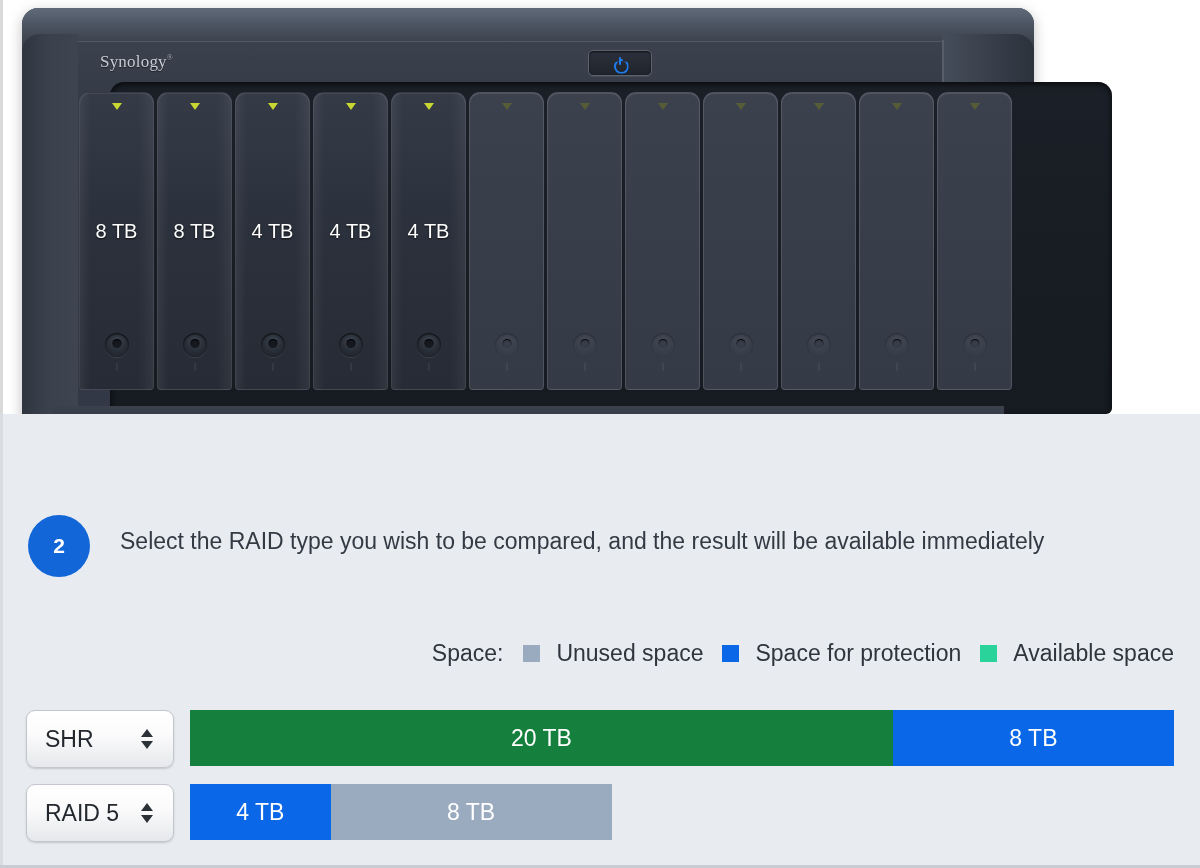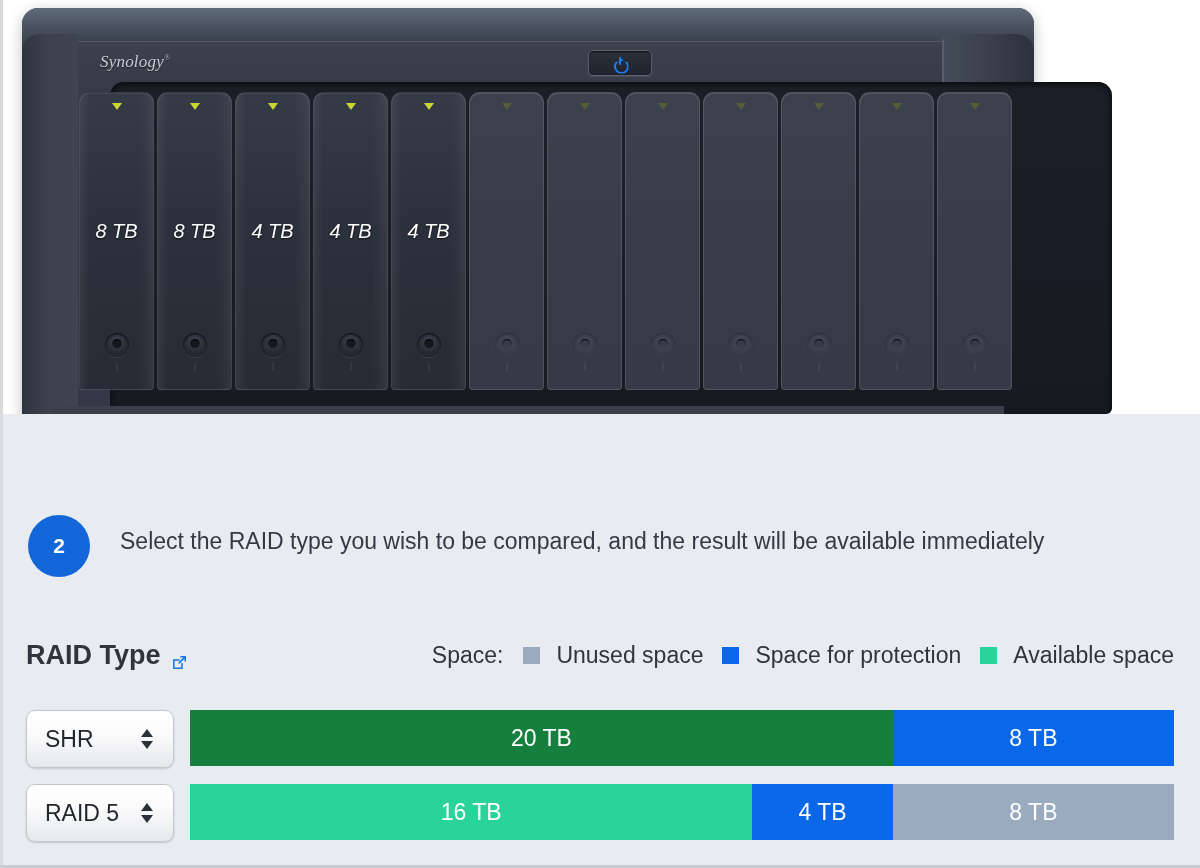--- a/index.html
+++ b/index.html
@@ -42,21 +42,20 @@
   
   .chassis {
     position: absolute;
     left: 22px;
     top: 8px;
     width: 1012px;
     height: 420px;
     border-radius: 16px 16px 10px 10px;
     background: linear-gradient(180deg, #4b5563 0%, #3b424e 8%, #353b47 20%, #323845 100%);
     box-shadow: 0 4px 14px rgba(0,0,0,0.25);
-    font-style: italic;
   }
   
   .chassis-top {
     position: absolute;
     left: 0; top: 0;
     width: 100%; height: 34px;
     border-radius: 16px 16px 0 0;
     background: linear-gradient(180deg, #606b7a 0%, #4a525f 55%, #3c434f 100%);
   }
   .chassis-top::after {
@@ -514,29 +513,20 @@
 
   <div class="panel">
     <div class="panel-left-edge"></div>
 
     <div class="step-row">
       <div class="step-badge">2</div>
       <div class="step-text">Select the RAID type you wish to be compared, and the result will be available immediately</div>
     </div>
 
     <div class="subhead-row">
-      <div class="raid-type-title">
-        <span>RAID Type</span>
-        <a class="ext-link-icon" href="#">
-          <svg viewBox="0 0 20 20" width="19" height="19" aria-hidden="true">
-            <path d="M3.2 6.6 H10.2 V8.2 H4.8 V15.2 H11.8 V10.6 H13.4 V16.8 H3.2 Z" fill="#1a73e8"></path>
-            <path d="M11.0 3.2 H16.8 V9.0 H15.2 V5.95 L9.7 11.45 L8.55 10.3 L14.05 4.8 H11.0 Z" fill="#1a73e8"></path>
-          </svg>
-        </a>
-      </div>
 
       <div class="legend">
         <span class="legend-label">Space:</span>
         <span class="legend-item">
           <span class="legend-swatch" style="background:#9aabc0"></span>
           <span>Unused space</span>
         </span>
         <span class="legend-item">
           <span class="legend-swatch" style="background:#0a68e8"></span>
           <span>Space for protection</span>
@@ -564,21 +554,20 @@
         </div>
         <div class="raid-row">
           <div class="raid-select">
             <span class="raid-select-value">RAID 5</span>
             <span class="stepper-arrows">
               <i class="up"></i>
               <i class="down"></i>
             </span>
           </div>
           <div class="bar">
-            <div class="seg" style="background: rgb(41, 211, 153); width: 57.1429%;">16 TB</div>
             <div class="seg" style="background: rgb(10, 104, 232); width: 14.2857%;">4 TB</div>
             <div class="seg" style="background: rgb(154, 171, 192); width: 28.5714%;">8 TB</div>
           </div>
         </div>
       </div>
 
     <div class="panel-bottom-edge"></div>
   </div>
 </div>
 

